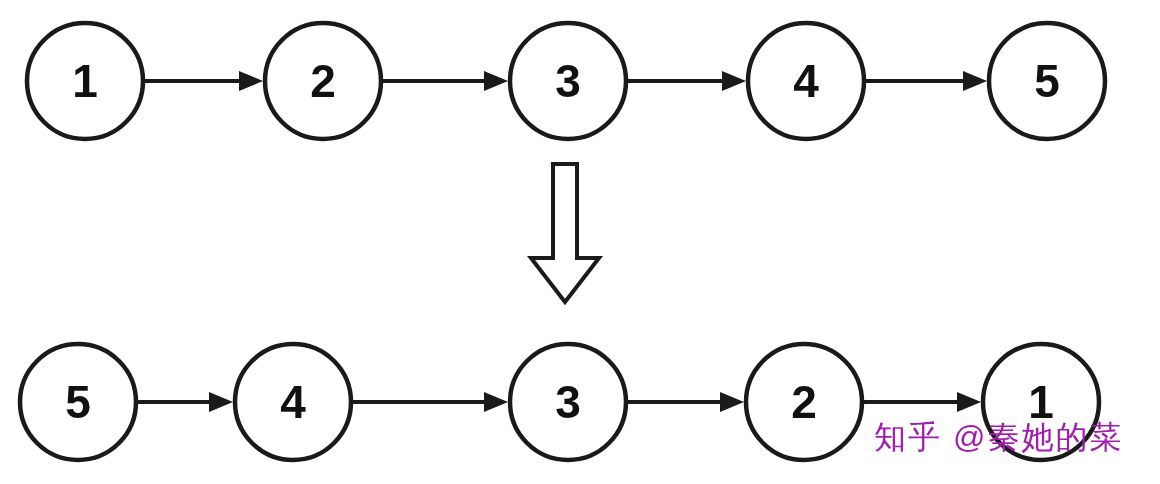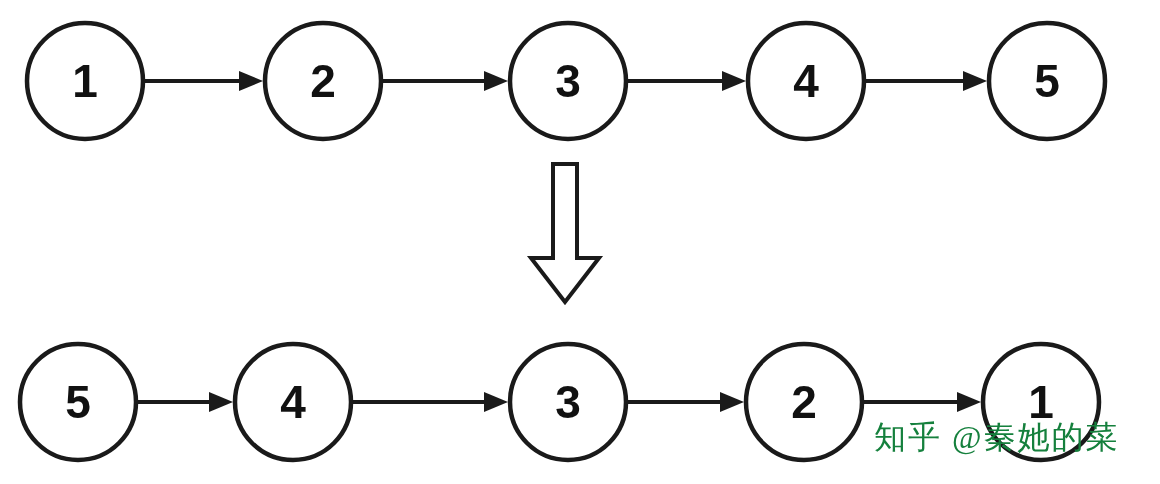--- a/index.html
+++ b/index.html
@@ -100,14 +100,14 @@
         <g>
           <circle cx="804" cy="402" r="58" fill="#ffffff" stroke="#1a1a1a" stroke-width="4.5"></circle>
           <text x="804" y="418" text-anchor="middle">2</text>
         </g>
         <g>
           <circle cx="1041" cy="402" r="58" fill="#ffffff" stroke="#1a1a1a" stroke-width="4.5"></circle>
           <text x="1041" y="418" text-anchor="middle">1</text>
         </g>
       </g>
     </svg>
-  <div class="watermark" style="color: #15803d; font-family: Liberation Serif, serif;">知乎 @秦她的菜</div>
+  <div class="watermark" style="color: #a21caf;">知乎 @秦她的菜</div>
 </div>
 
 </body></html>

